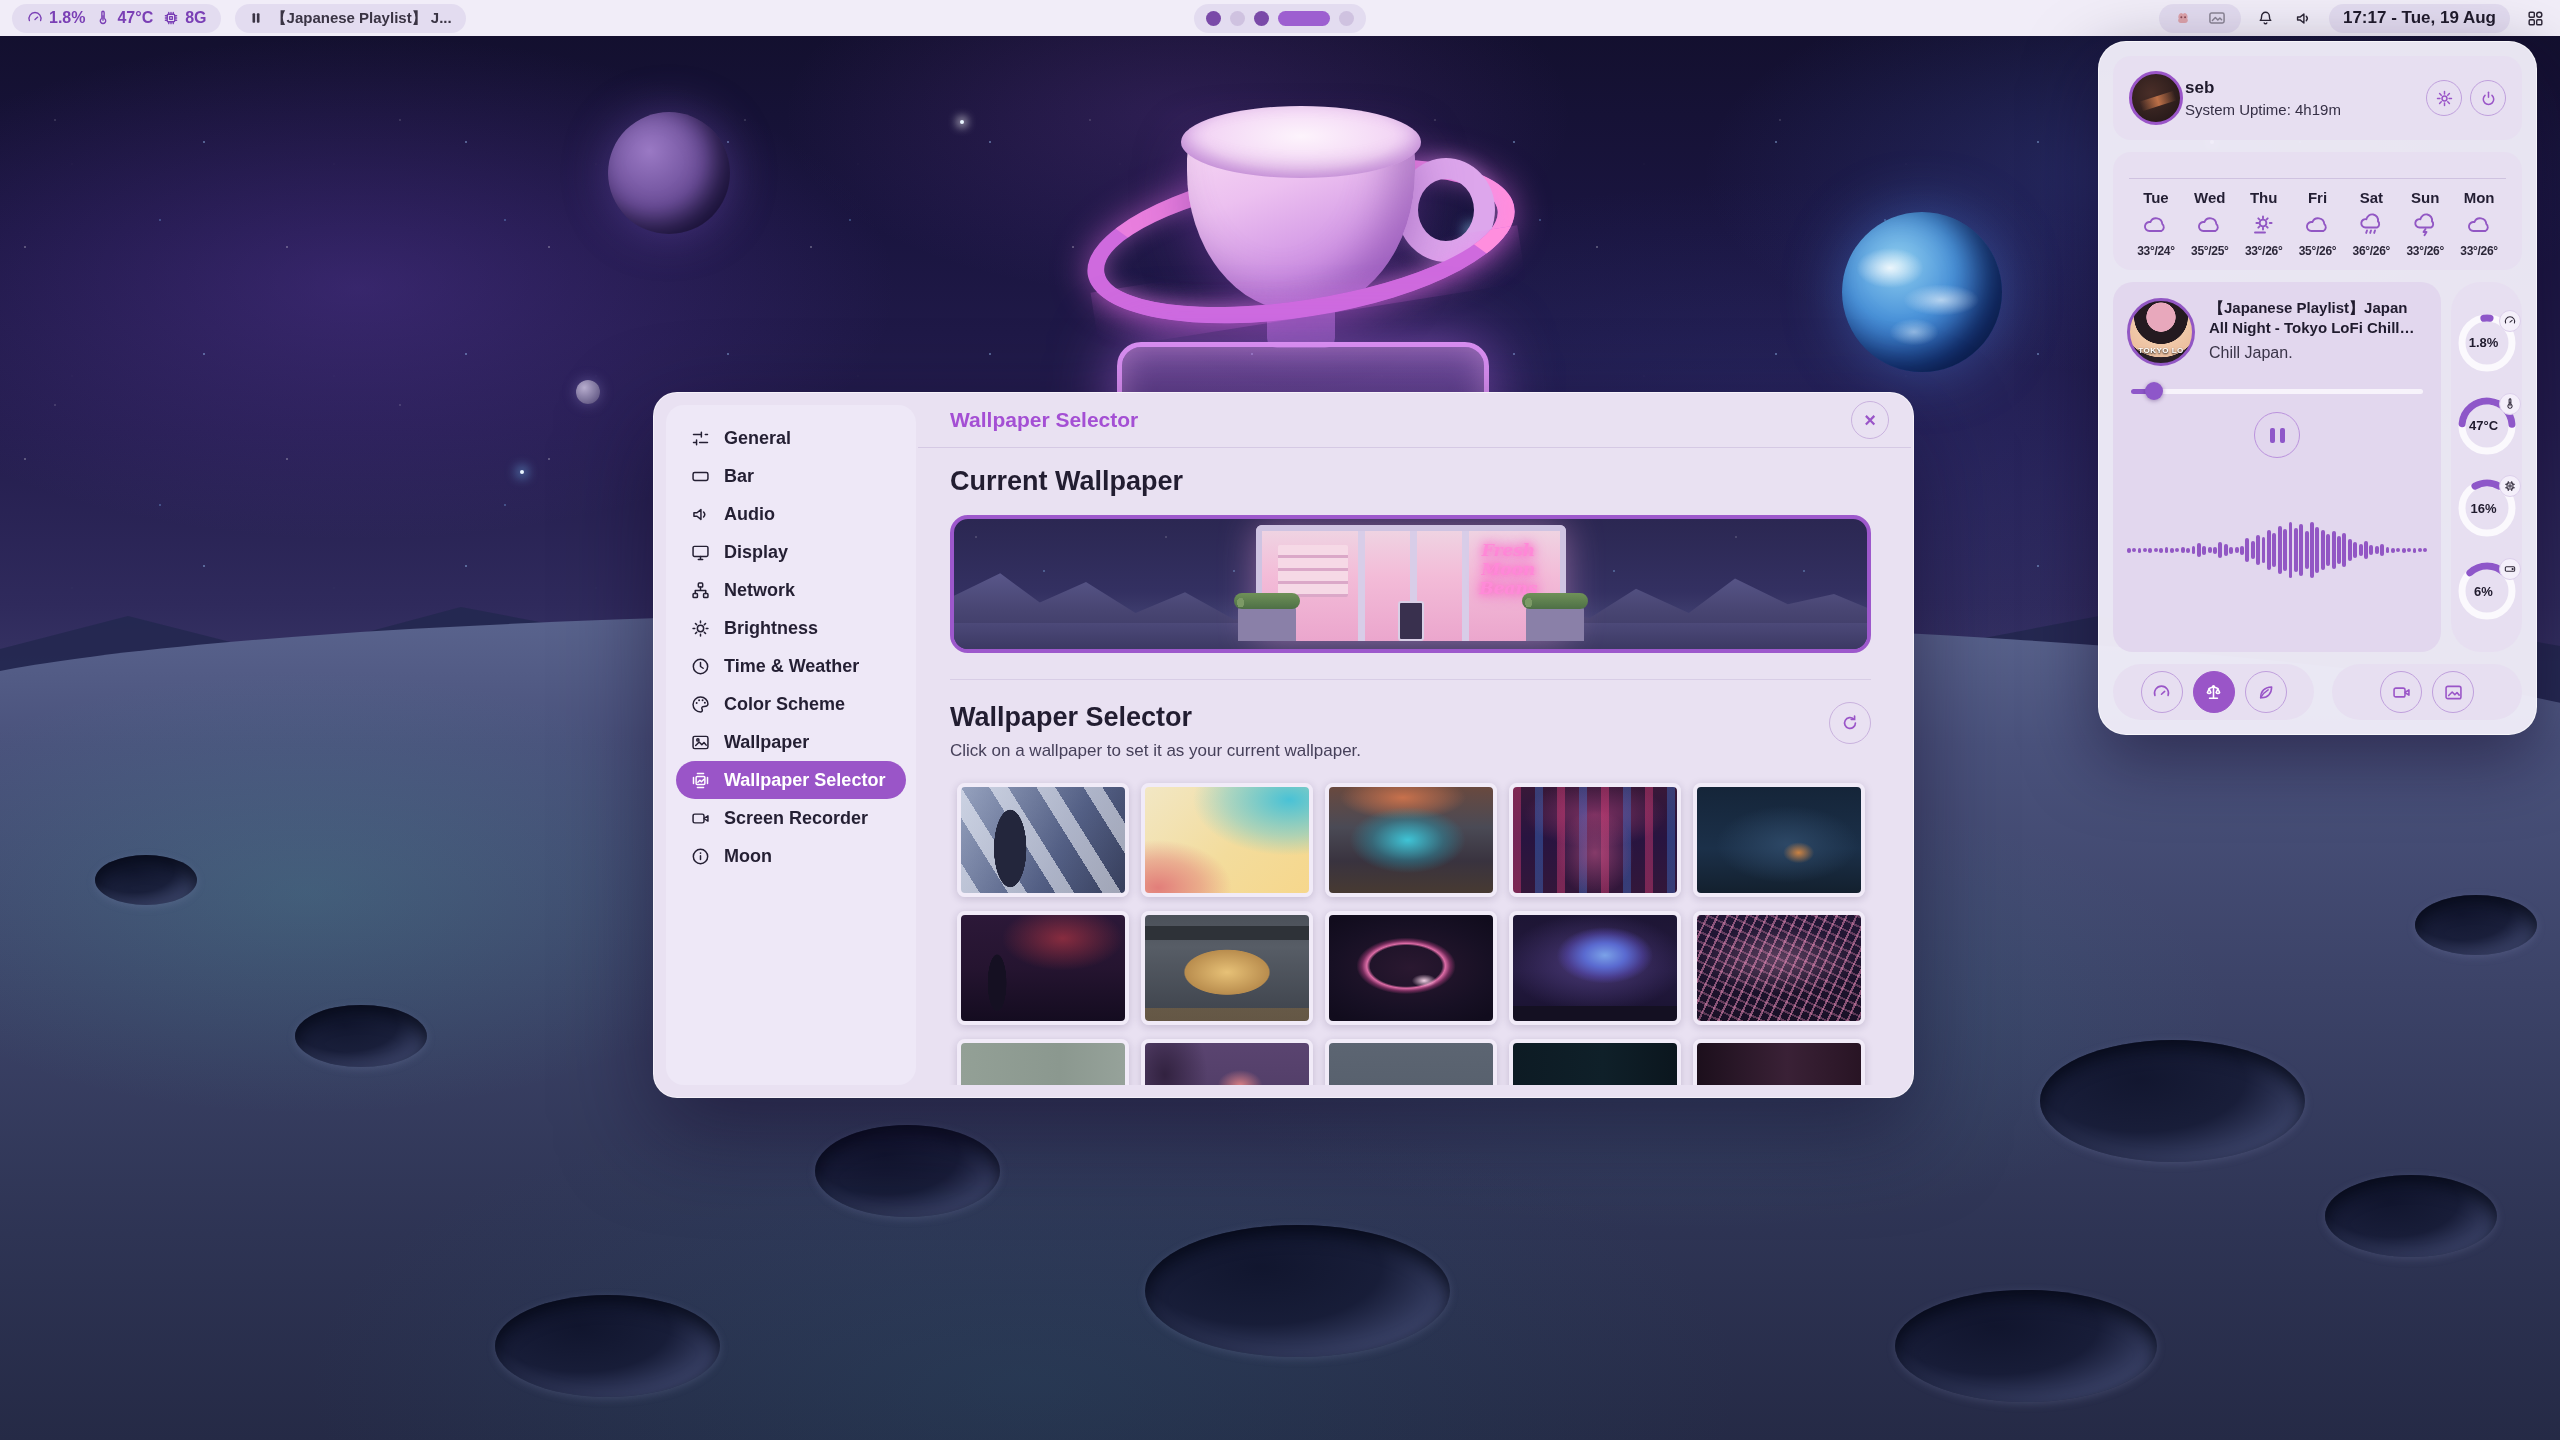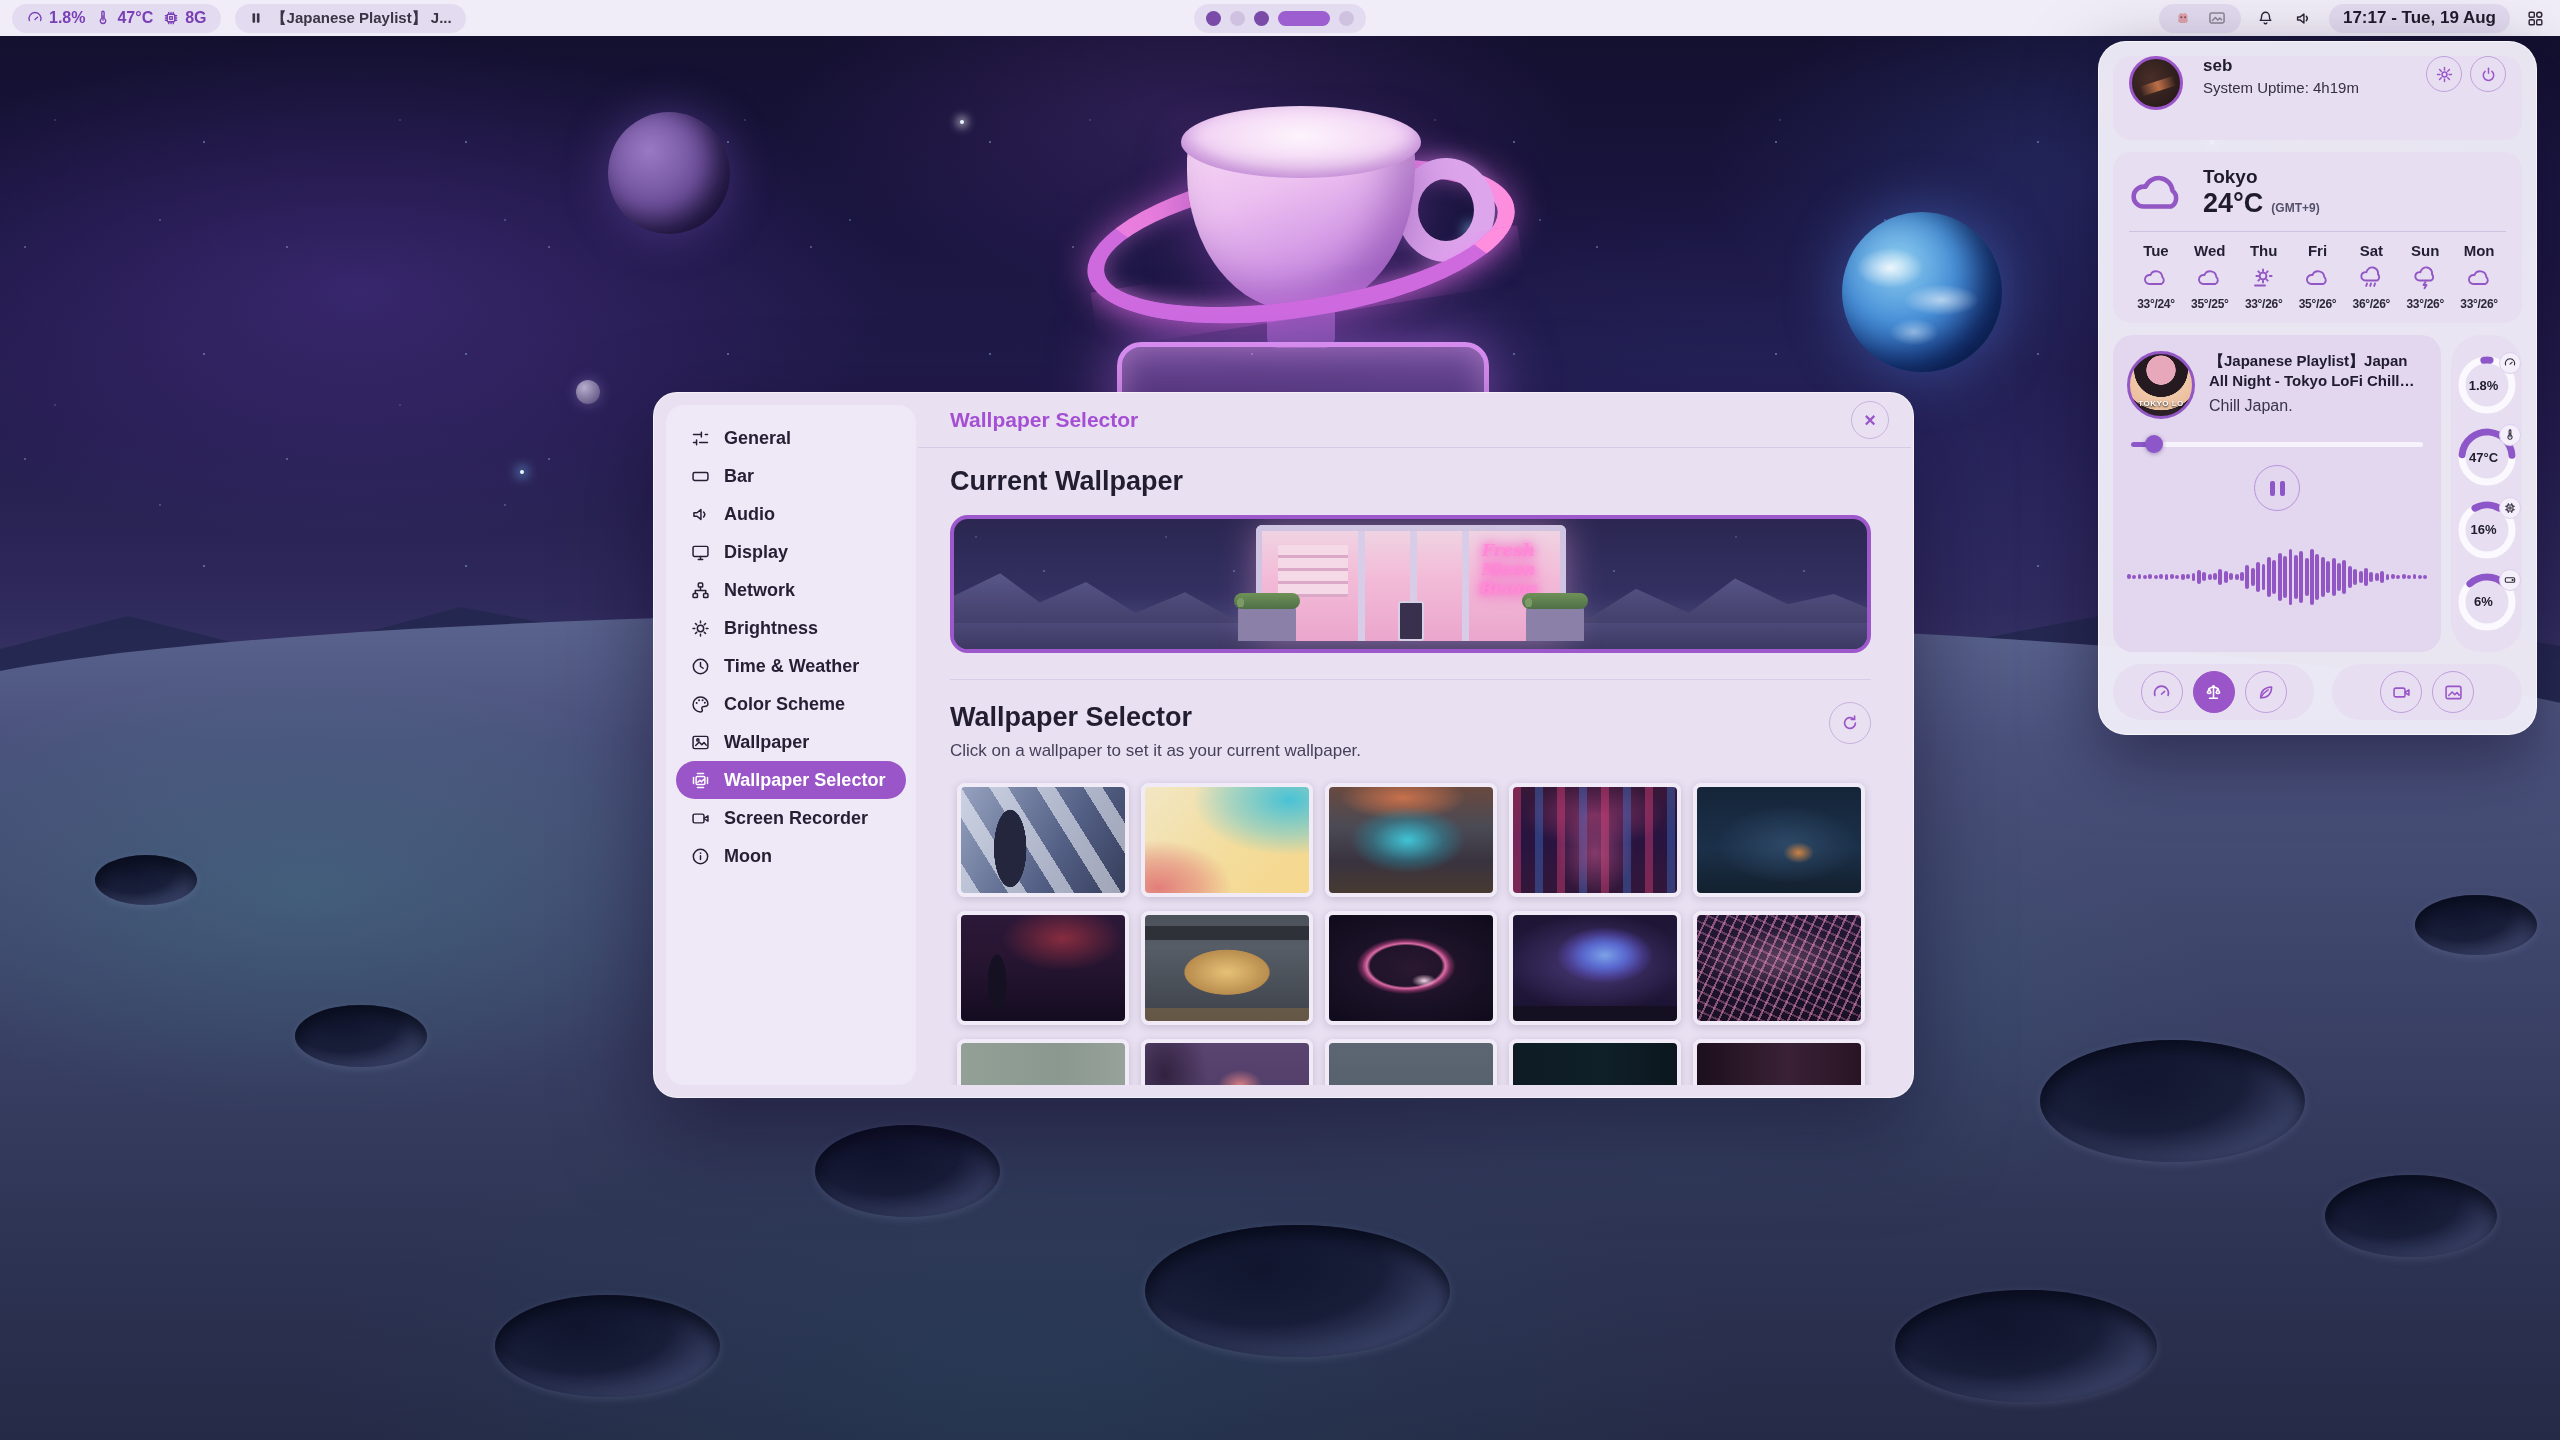--- a/index.html
+++ b/index.html
@@ -192,21 +192,21 @@
          linear-gradient(180deg,#5a4470,#4a3860); }
   .w13 { background:linear-gradient(180deg,#5c6572 0%,#525b68 100%); }
   .w14 { background:linear-gradient(90deg,#0d1b24 0%,#0f2029 55%,#0b161e 100%); }
   .w15 { background:linear-gradient(90deg,#1c0f1c 0%,#3a2136 55%,#281424 100%); }
 
   
   .dash { position:absolute; left:2098px; top:41px; width:439px; height:694px; z-index:30;
     background:rgba(240,236,248,.97); border-radius:28px; border:1px solid rgba(255,255,255,.6);
     box-shadow:0 24px 70px rgba(18,8,40,.5); padding:14px; display:flex; flex-direction:column; gap:12px; }
   .card { background:#e7dff1; border-radius:18px; }
-  .user-card { height:84px; display:flex; padding:0 16px; gap:20px; }
+  .user-card { height:84px; display:flex; align-items:center; padding:0 16px; gap:2px; }
   .avatar { width:54px; height:54px; border-radius:50%; border:3px solid #9a55c8;
     background:radial-gradient(circle at 40% 40%, #4a2e28 0%, #31201e 55%, #201414 100%);
     position:relative; overflow:hidden; flex:none; }
   .avatar::after { content:""; position:absolute; left:8px; top:22px; width:36px; height:10px;
     background:linear-gradient(90deg, transparent, rgba(220,130,80,.8), transparent); transform:rotate(-18deg); }
   .user-name { font-size:17px; font-weight:700; color:#1f1a2c; }
   .user-uptime { font-size:15px; color:#352f45; margin-top:3px; }
   .circle-btn { width:36px; height:36px; border-radius:50%; border:1.5px solid #c0a0dd;
     display:flex; align-items:center; justify-content:center; flex:none; }
   .circle-btn svg { width:19px; height:19px; stroke:#9a55c8; fill:none; stroke-width:1.9; stroke-linecap:round; stroke-linejoin:round; }
@@ -571,32 +571,20 @@
       <div class="circle-btn">
         <svg viewBox="0 0 24 24">
             <path d="M7.6 8a6.6 6.6 0 1 0 8.8 0"></path>
             <path d="M12 4.2v6.2"></path>
           </svg>
       </div>
     </div>
   </div>
 
   <div class="card weather-card">
-    <div class="weather-top">
-      <svg class="big-cloud" viewBox="0 0 64 46">
-        <path d="M16 38a11 11 0 1 1 2.2-21.8A15.5 15.5 0 0 1 48 20.5 10.5 10.5 0 0 1 46.5 38H16z"></path>
-      </svg>
-      <div>
-        <div class="w-city">Tokyo</div>
-        <div class="w-temp-row">
-          <span class="w-temp">24°C</span>
-          <span class="w-tz">(GMT+9)</span>
-        </div>
-      </div>
-    </div>
     <div class="w-divider"></div>
     <div class="forecast">
       <div class="fc-col">
         <div class="fc-day">Tue</div>
         <svg class="fc-icon" viewBox="0 0 27 24">
             <path d="M7.5 18a4.5 4.5 0 1 1 .9-8.9A6.2 6.2 0 0 1 20.3 11a4.2 4.2 0 0 1-.8 7H7.5z"></path>
           </svg>
         <div class="fc-temps">33°/24°</div>
       </div>
       <div class="fc-col">

